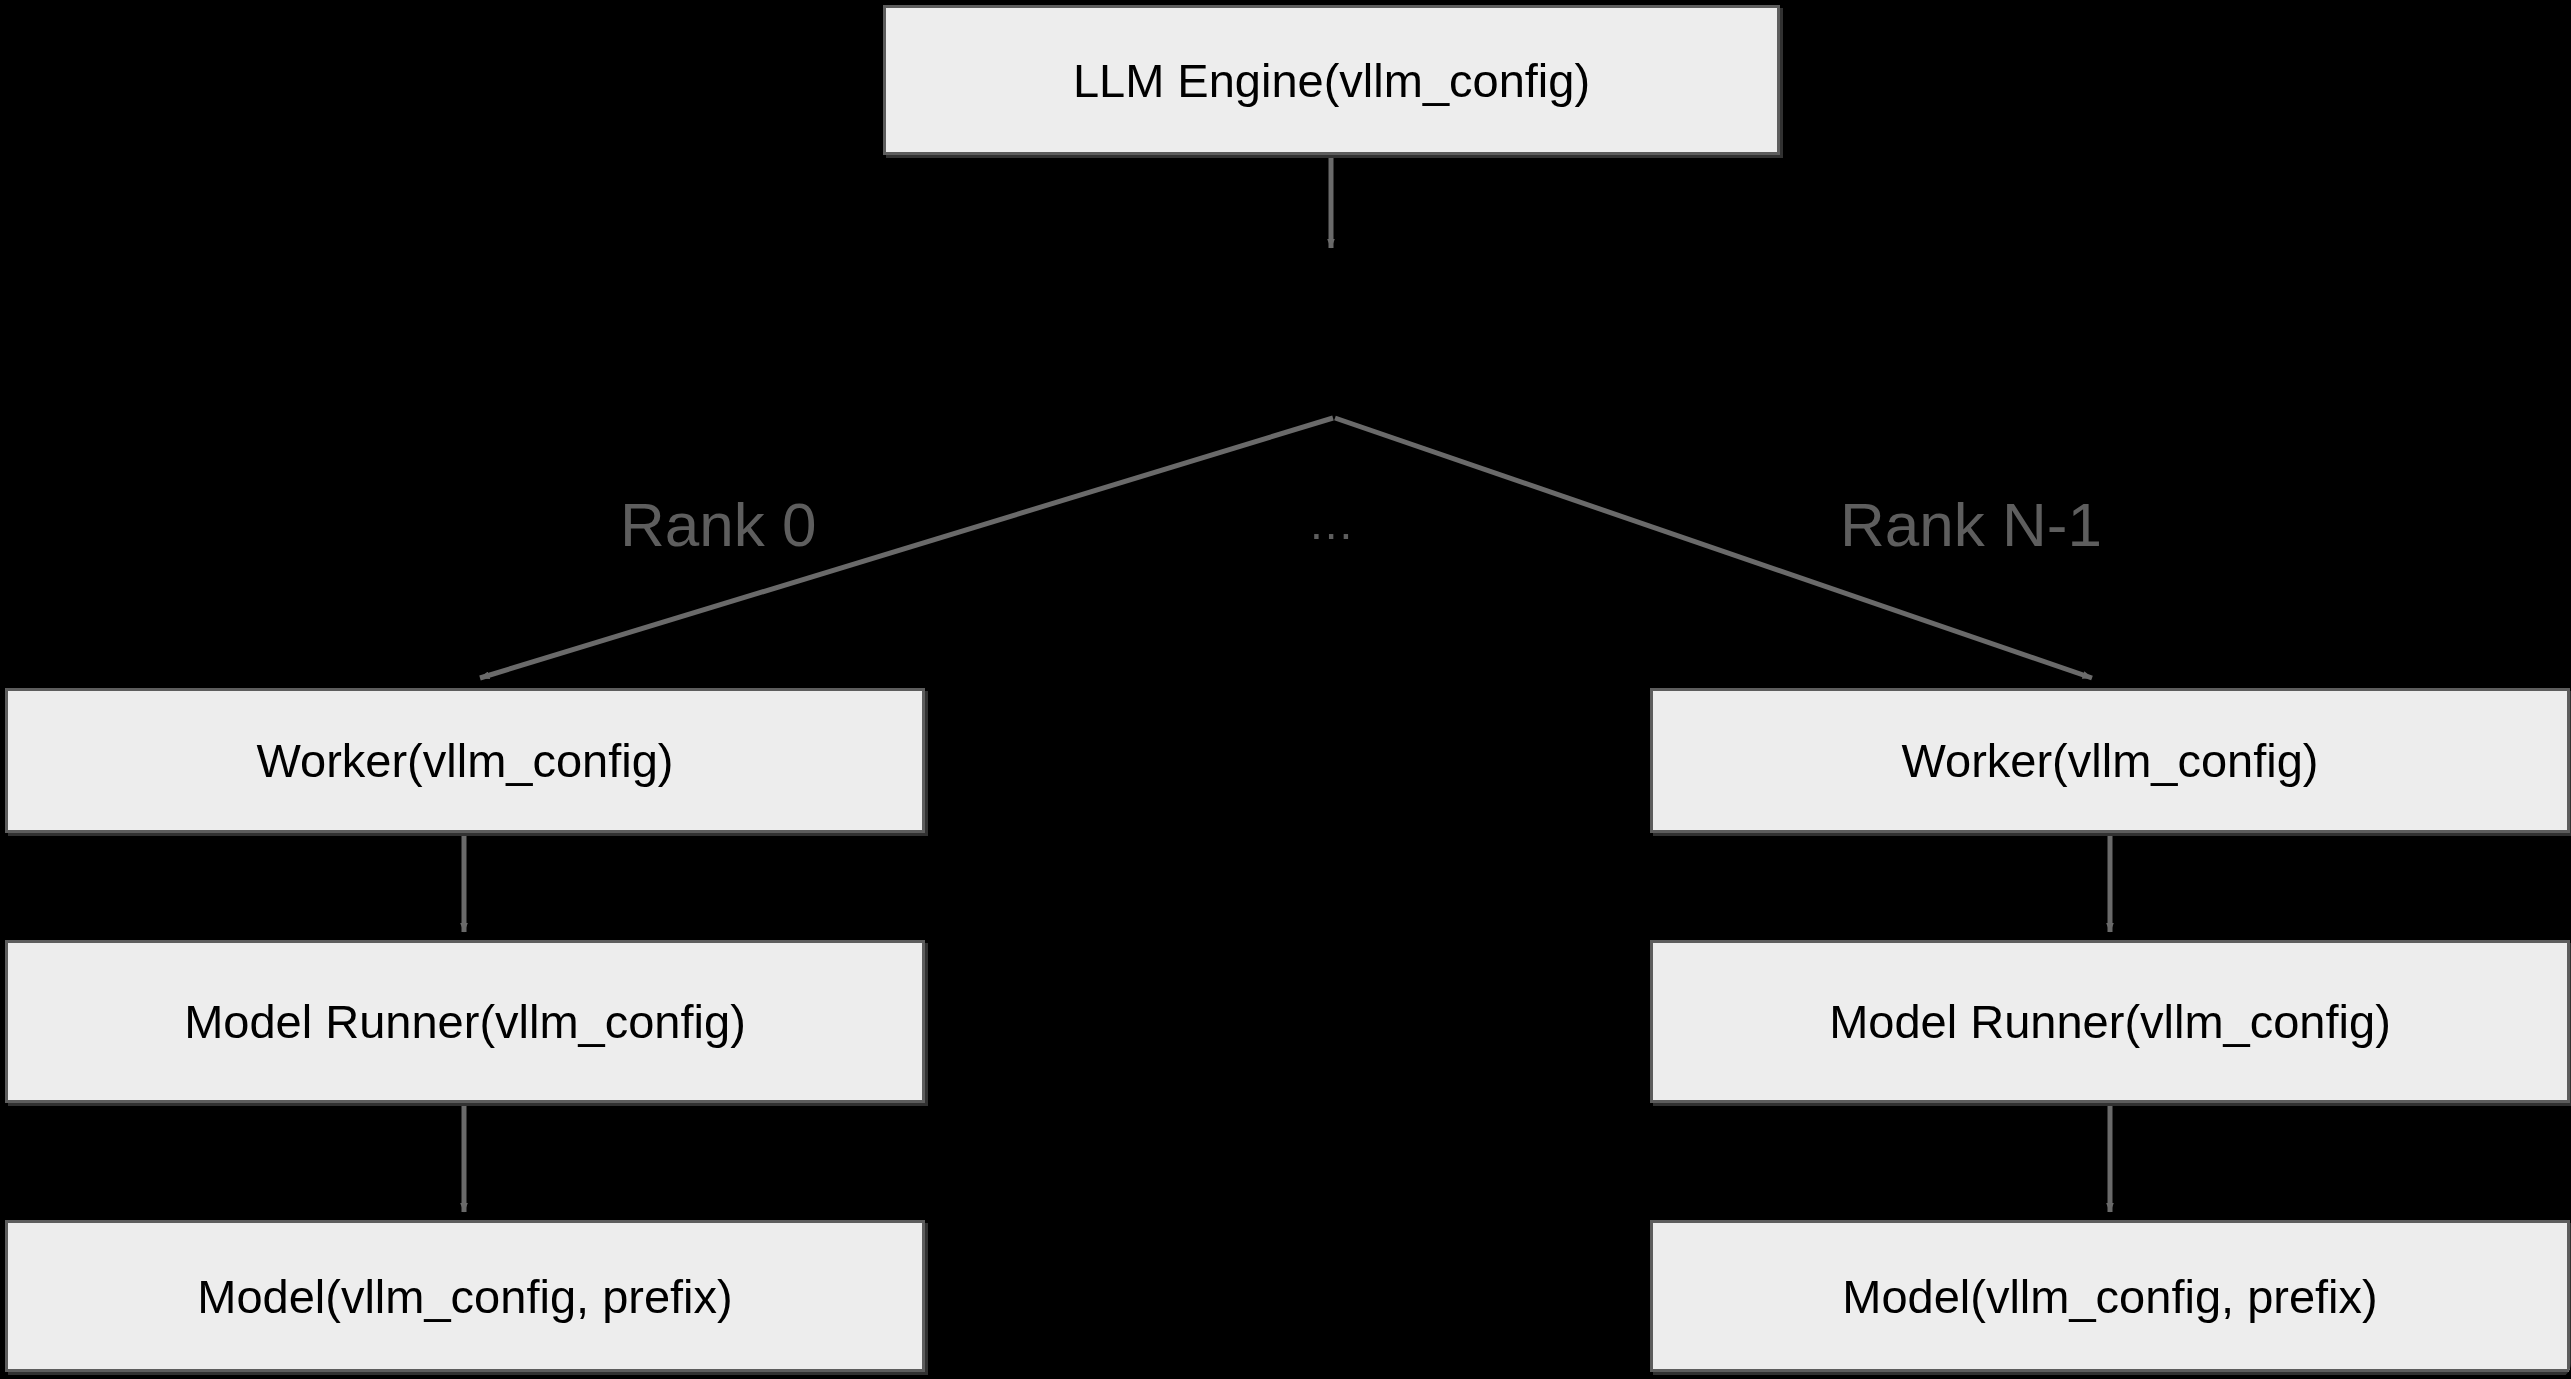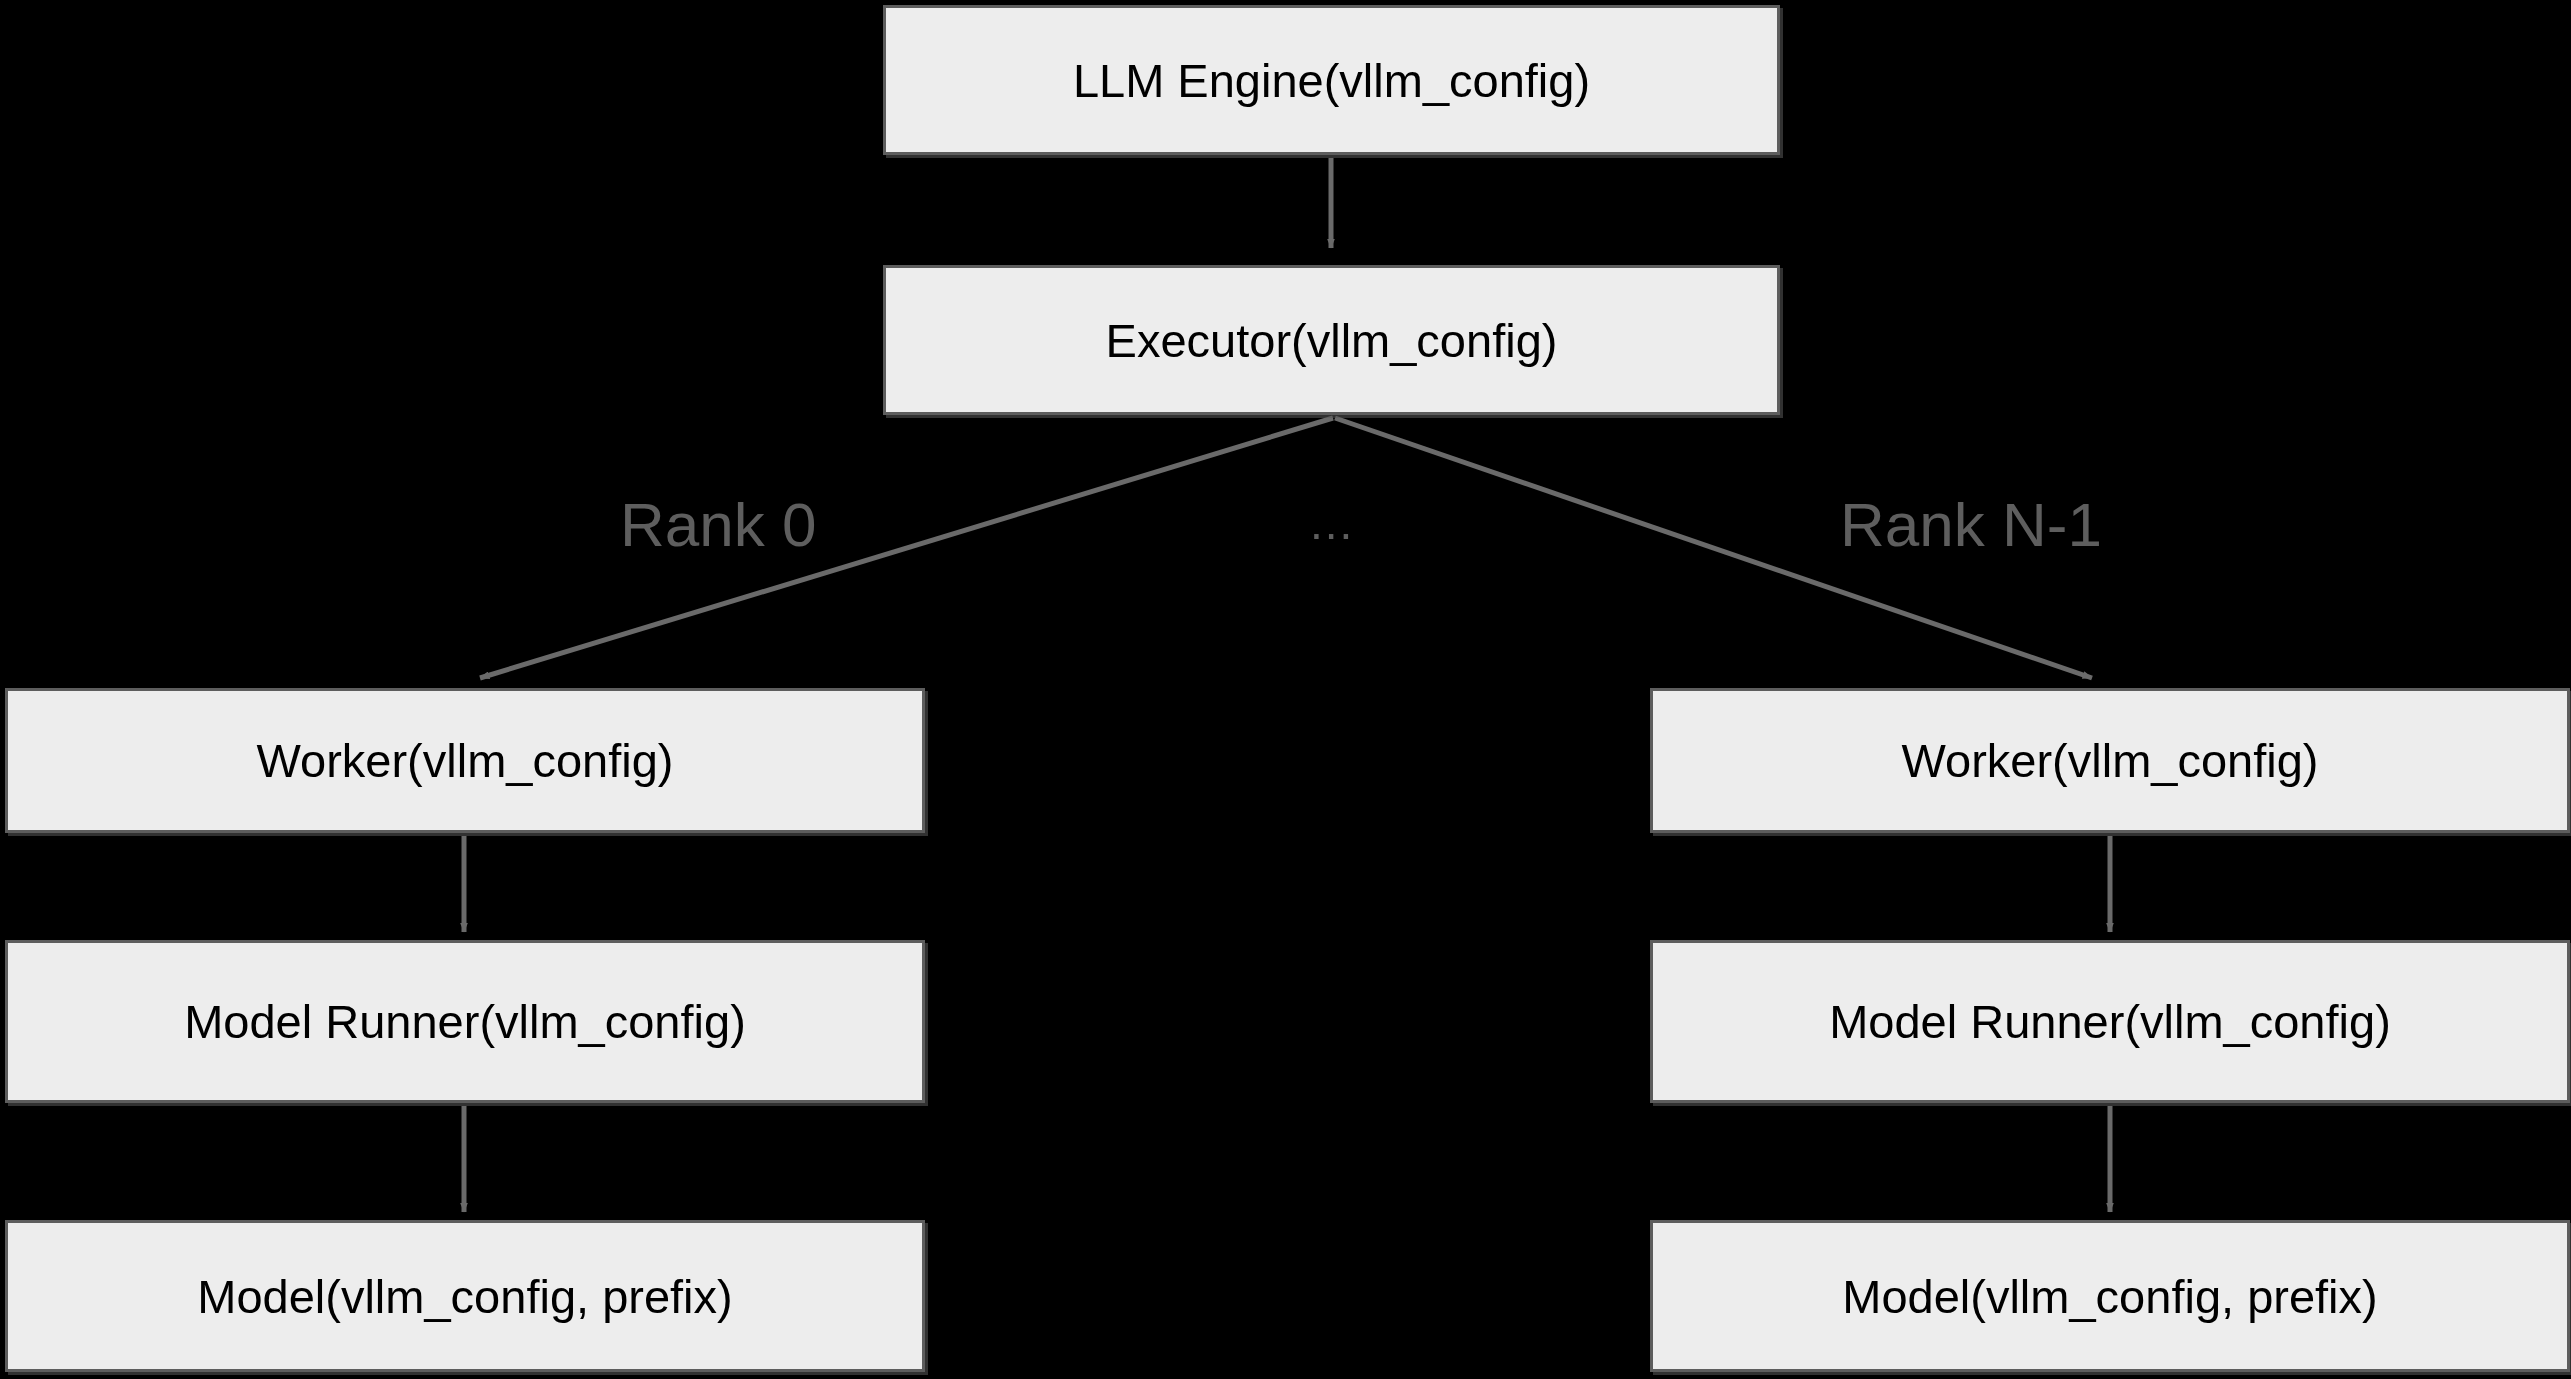--- a/index.html
+++ b/index.html
@@ -9,20 +9,21 @@
   }
   body {
     font-family: "Liberation Sans", sans-serif;
   }
   #diagram {
     position: relative;
     width: 2571px;
     height: 1379px;
     background: #000000;
     overflow: hidden;
+    border-radius: 16px;
   }
   .edges {
     position: absolute;
     left: 0;
     top: 0;
     width: 2571px;
     height: 1379px;
     pointer-events: none;
   }
   .node {
@@ -106,23 +107,20 @@
     </g>
     <g>
       <line x1="2110" y1="1106" x2="2110" y2="1212" stroke="#6a6a6a" stroke-width="5" marker-end="url(#arrowhead)"></line>
     </g>
   </svg>
 
   <div class="node" id="node-llm-engine">
     <span>LLM Engine(vllm_config)</span>
   </div>
 
-  <div class="node" id="node-executor">
-    <span>Executor(vllm_config)</span>
-  </div>
 
   <div class="node" id="node-worker-left">
     <span>Worker(vllm_config)</span>
   </div>
 
   <div class="node" id="node-model-runner-left">
     <span>Model Runner(vllm_config)</span>
   </div>
 
   <div class="node" id="node-model-left">

